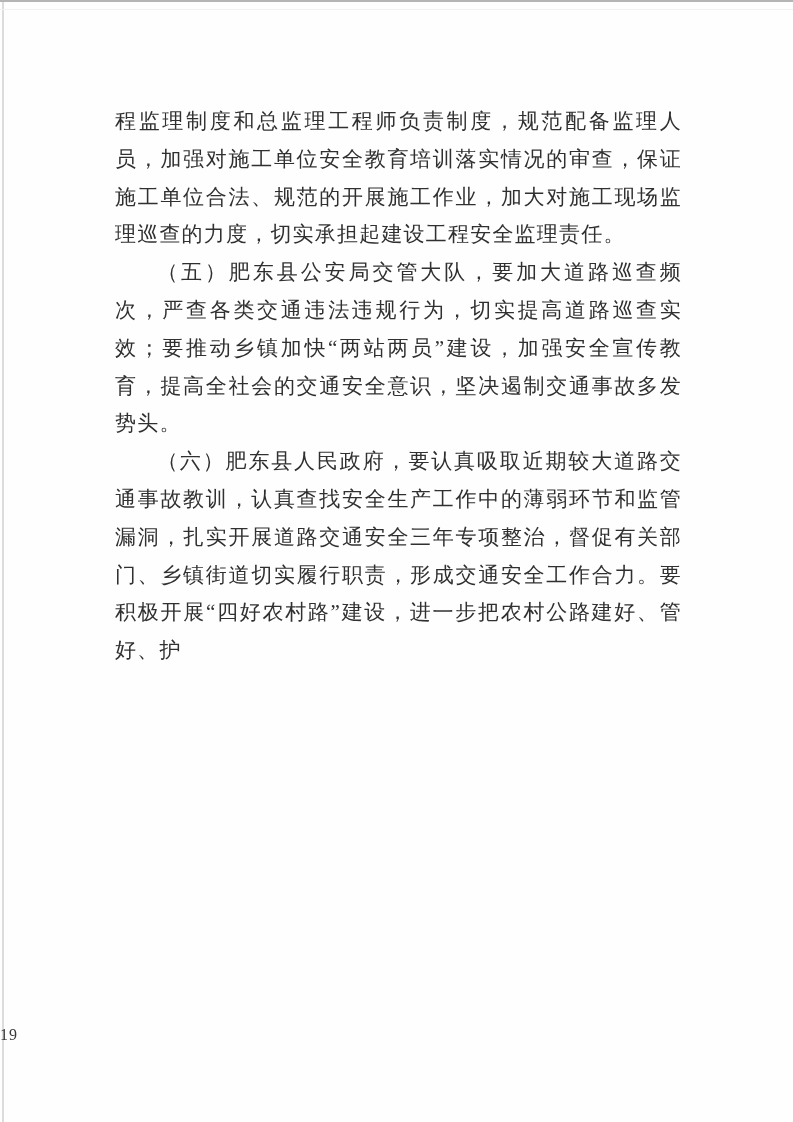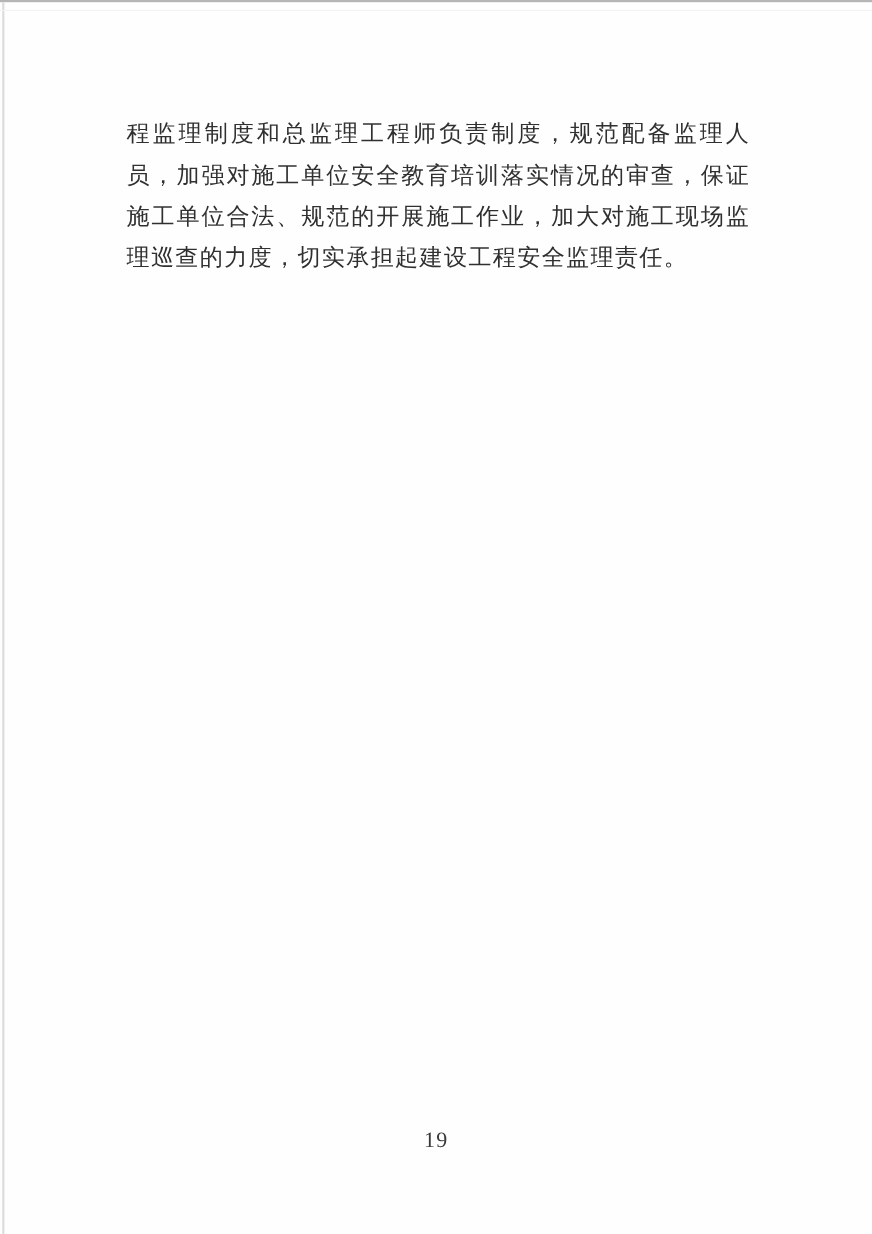--- a/index.html
+++ b/index.html
@@ -54,31 +54,32 @@
     font-family: Liberation Serif, serif;
   }
   .body-text p.indent {
     text-indent: 2em;
   }
   .page-number {
     position: absolute;
     top: 1024px;
     left: 0;
     width: 100%;
-    text-align: center;
-    font-size: 20px;
+    font-size: 16px;
     color: #3a3a3a;
     letter-spacing: 1px;
   }
 </style>
 </head>
 <body>
 
 <div class="page">
   <div class="edge-left"></div>
   <div class="edge-top-faint"></div>
 
   <div class="body-text">
     <p>程监理制度和总监理工程师负责制度，规范配备监理人员，加强对施工单位安全教育培训落实情况的审查，保证施工单位合法、规范的开展施工作业，加大对施工现场监理巡查的力度，切实承担起建设工程安全监理责任。</p>
+    <p class="indent">（五）肥东县公安局交管大队，要加大道路巡查频次，严查各类交通违法违规行为，切实提高道路巡查实效；要推动乡镇加快“两站两员”建设，加强安全宣传教育，提高全社会的交通安全意识，坚决遏制交通事故多发势头。</p>
+    <p class="indent">（六）肥东县人民政府，要认真吸取近期较大道路交通事故教训，认真查找安全生产工作中的薄弱环节和监管漏洞，扎实开展道路交通安全三年专项整治，督促有关部门、乡镇街道切实履行职责，形成交通安全工作合力。要积极开展“四好农村路”建设，进一步把农村公路建好、管好、护</p>
   </div>
 
   <div class="page-number">19</div>
 </div>
 
 </body></html>

